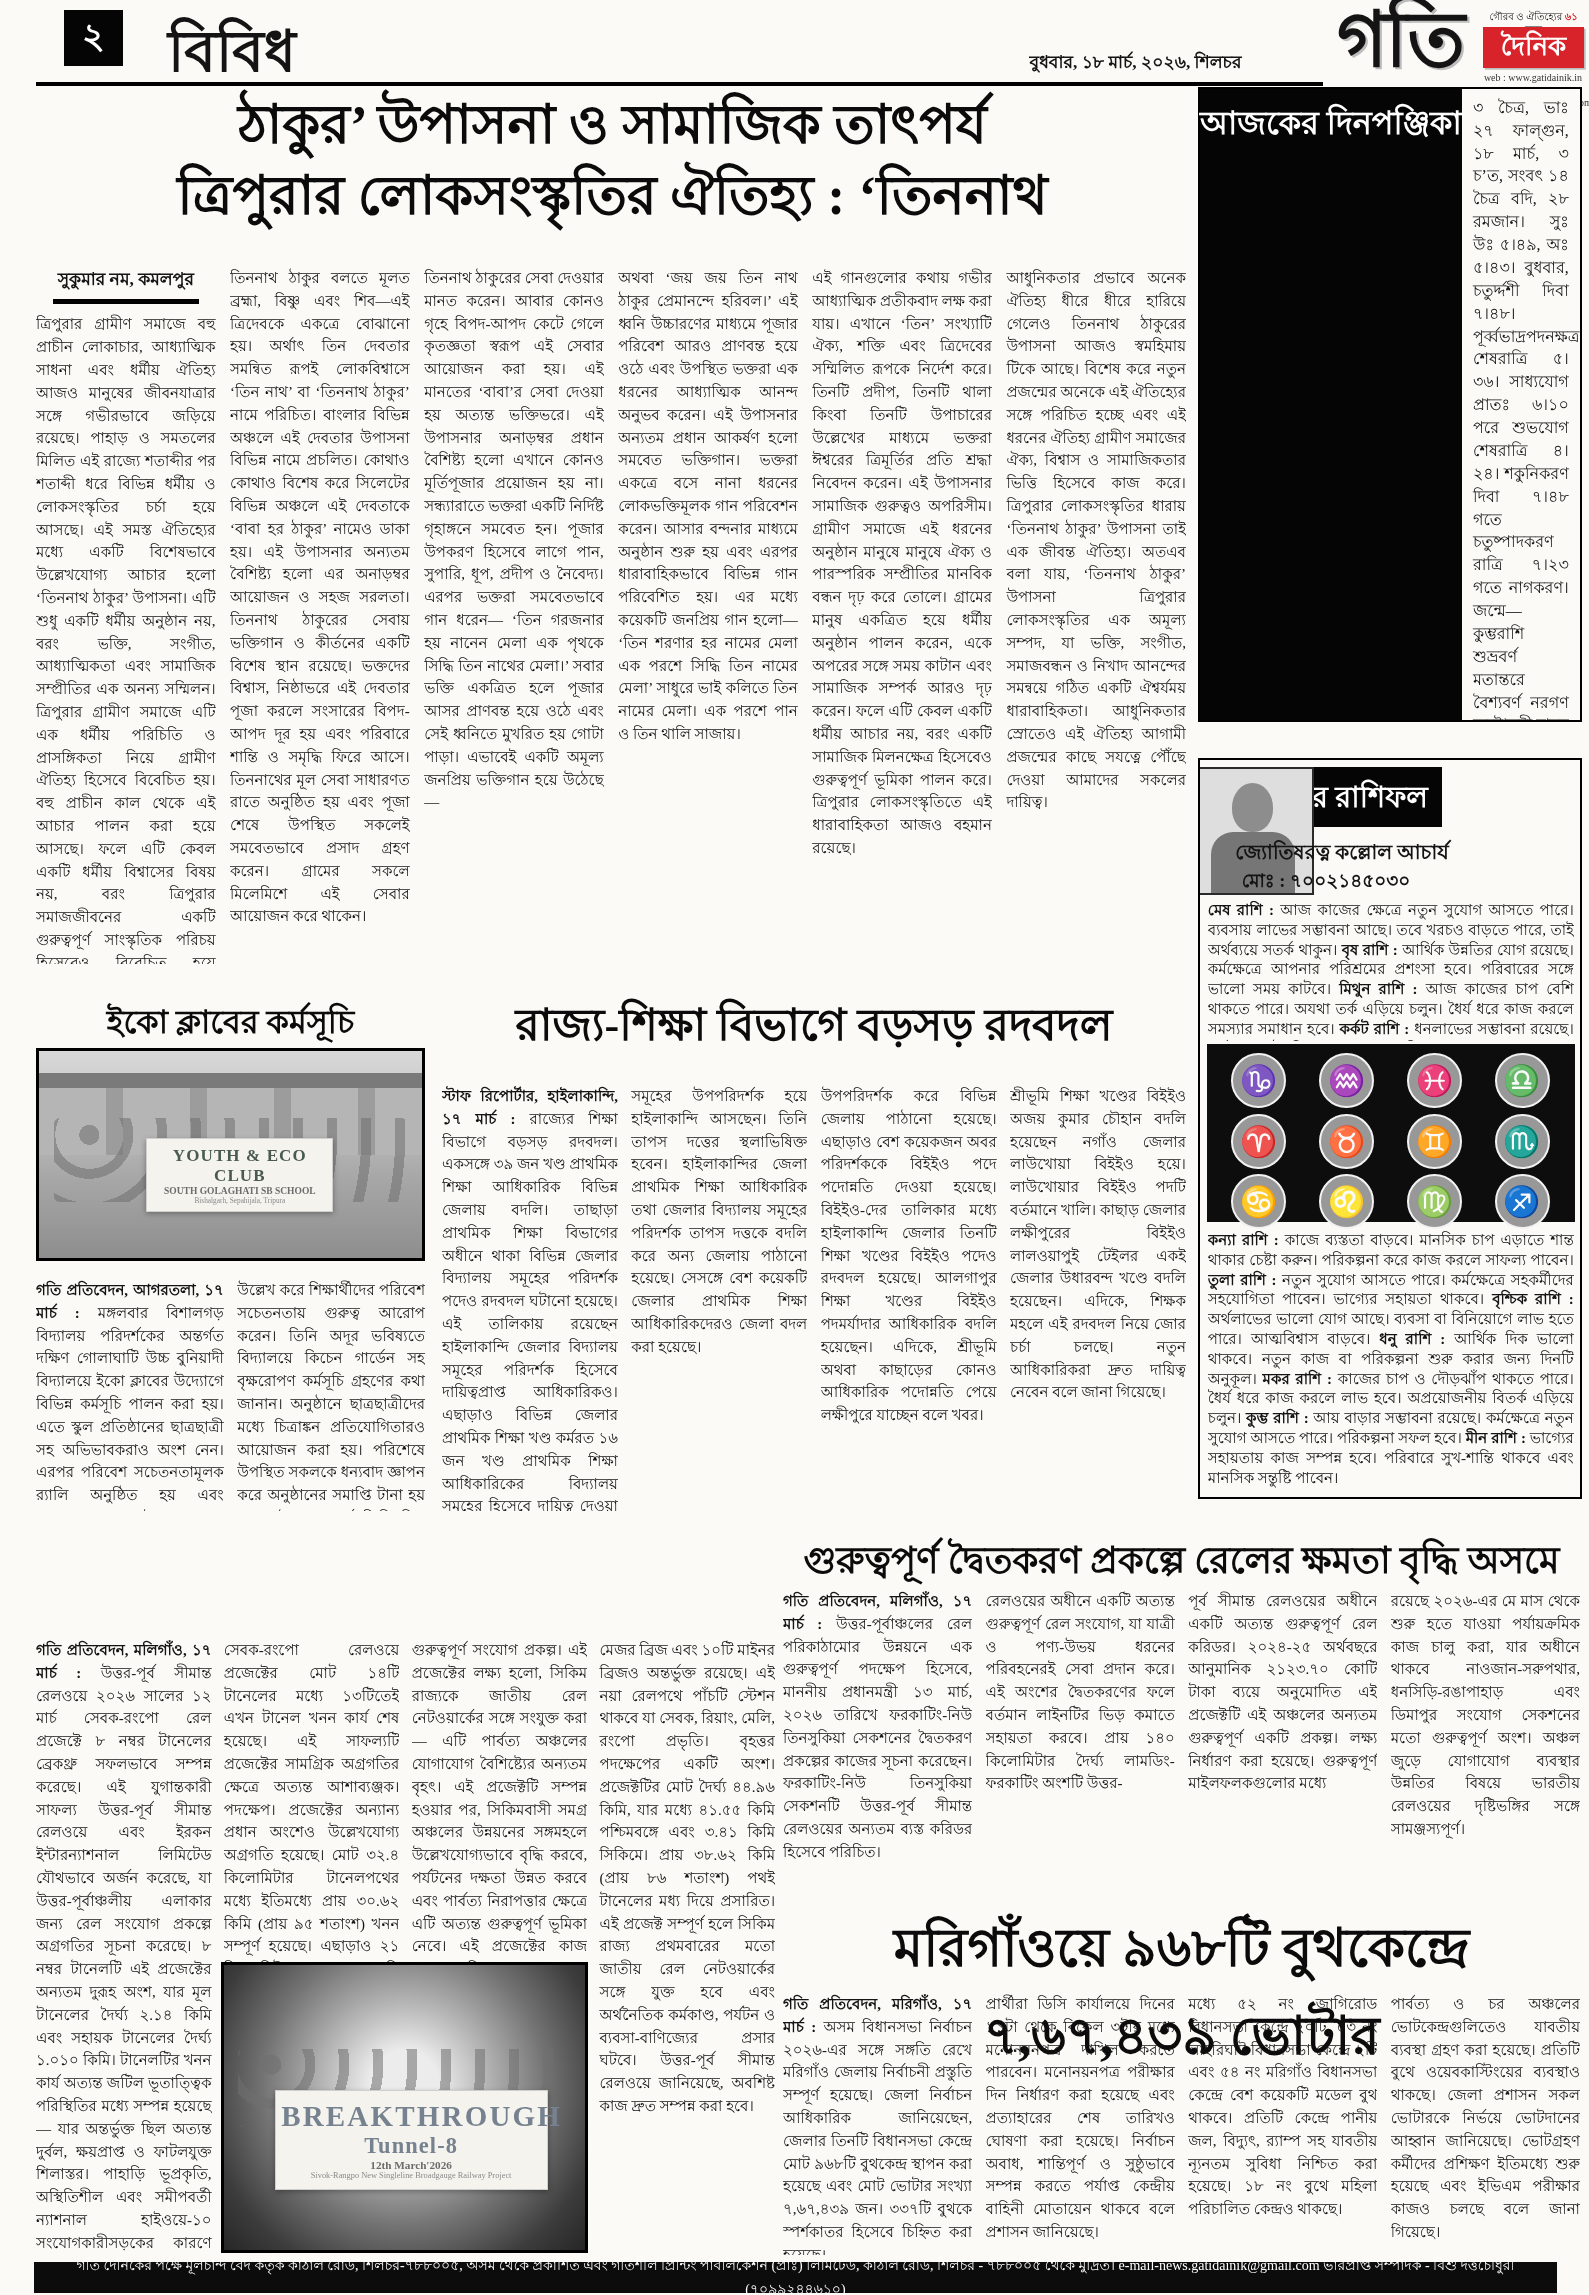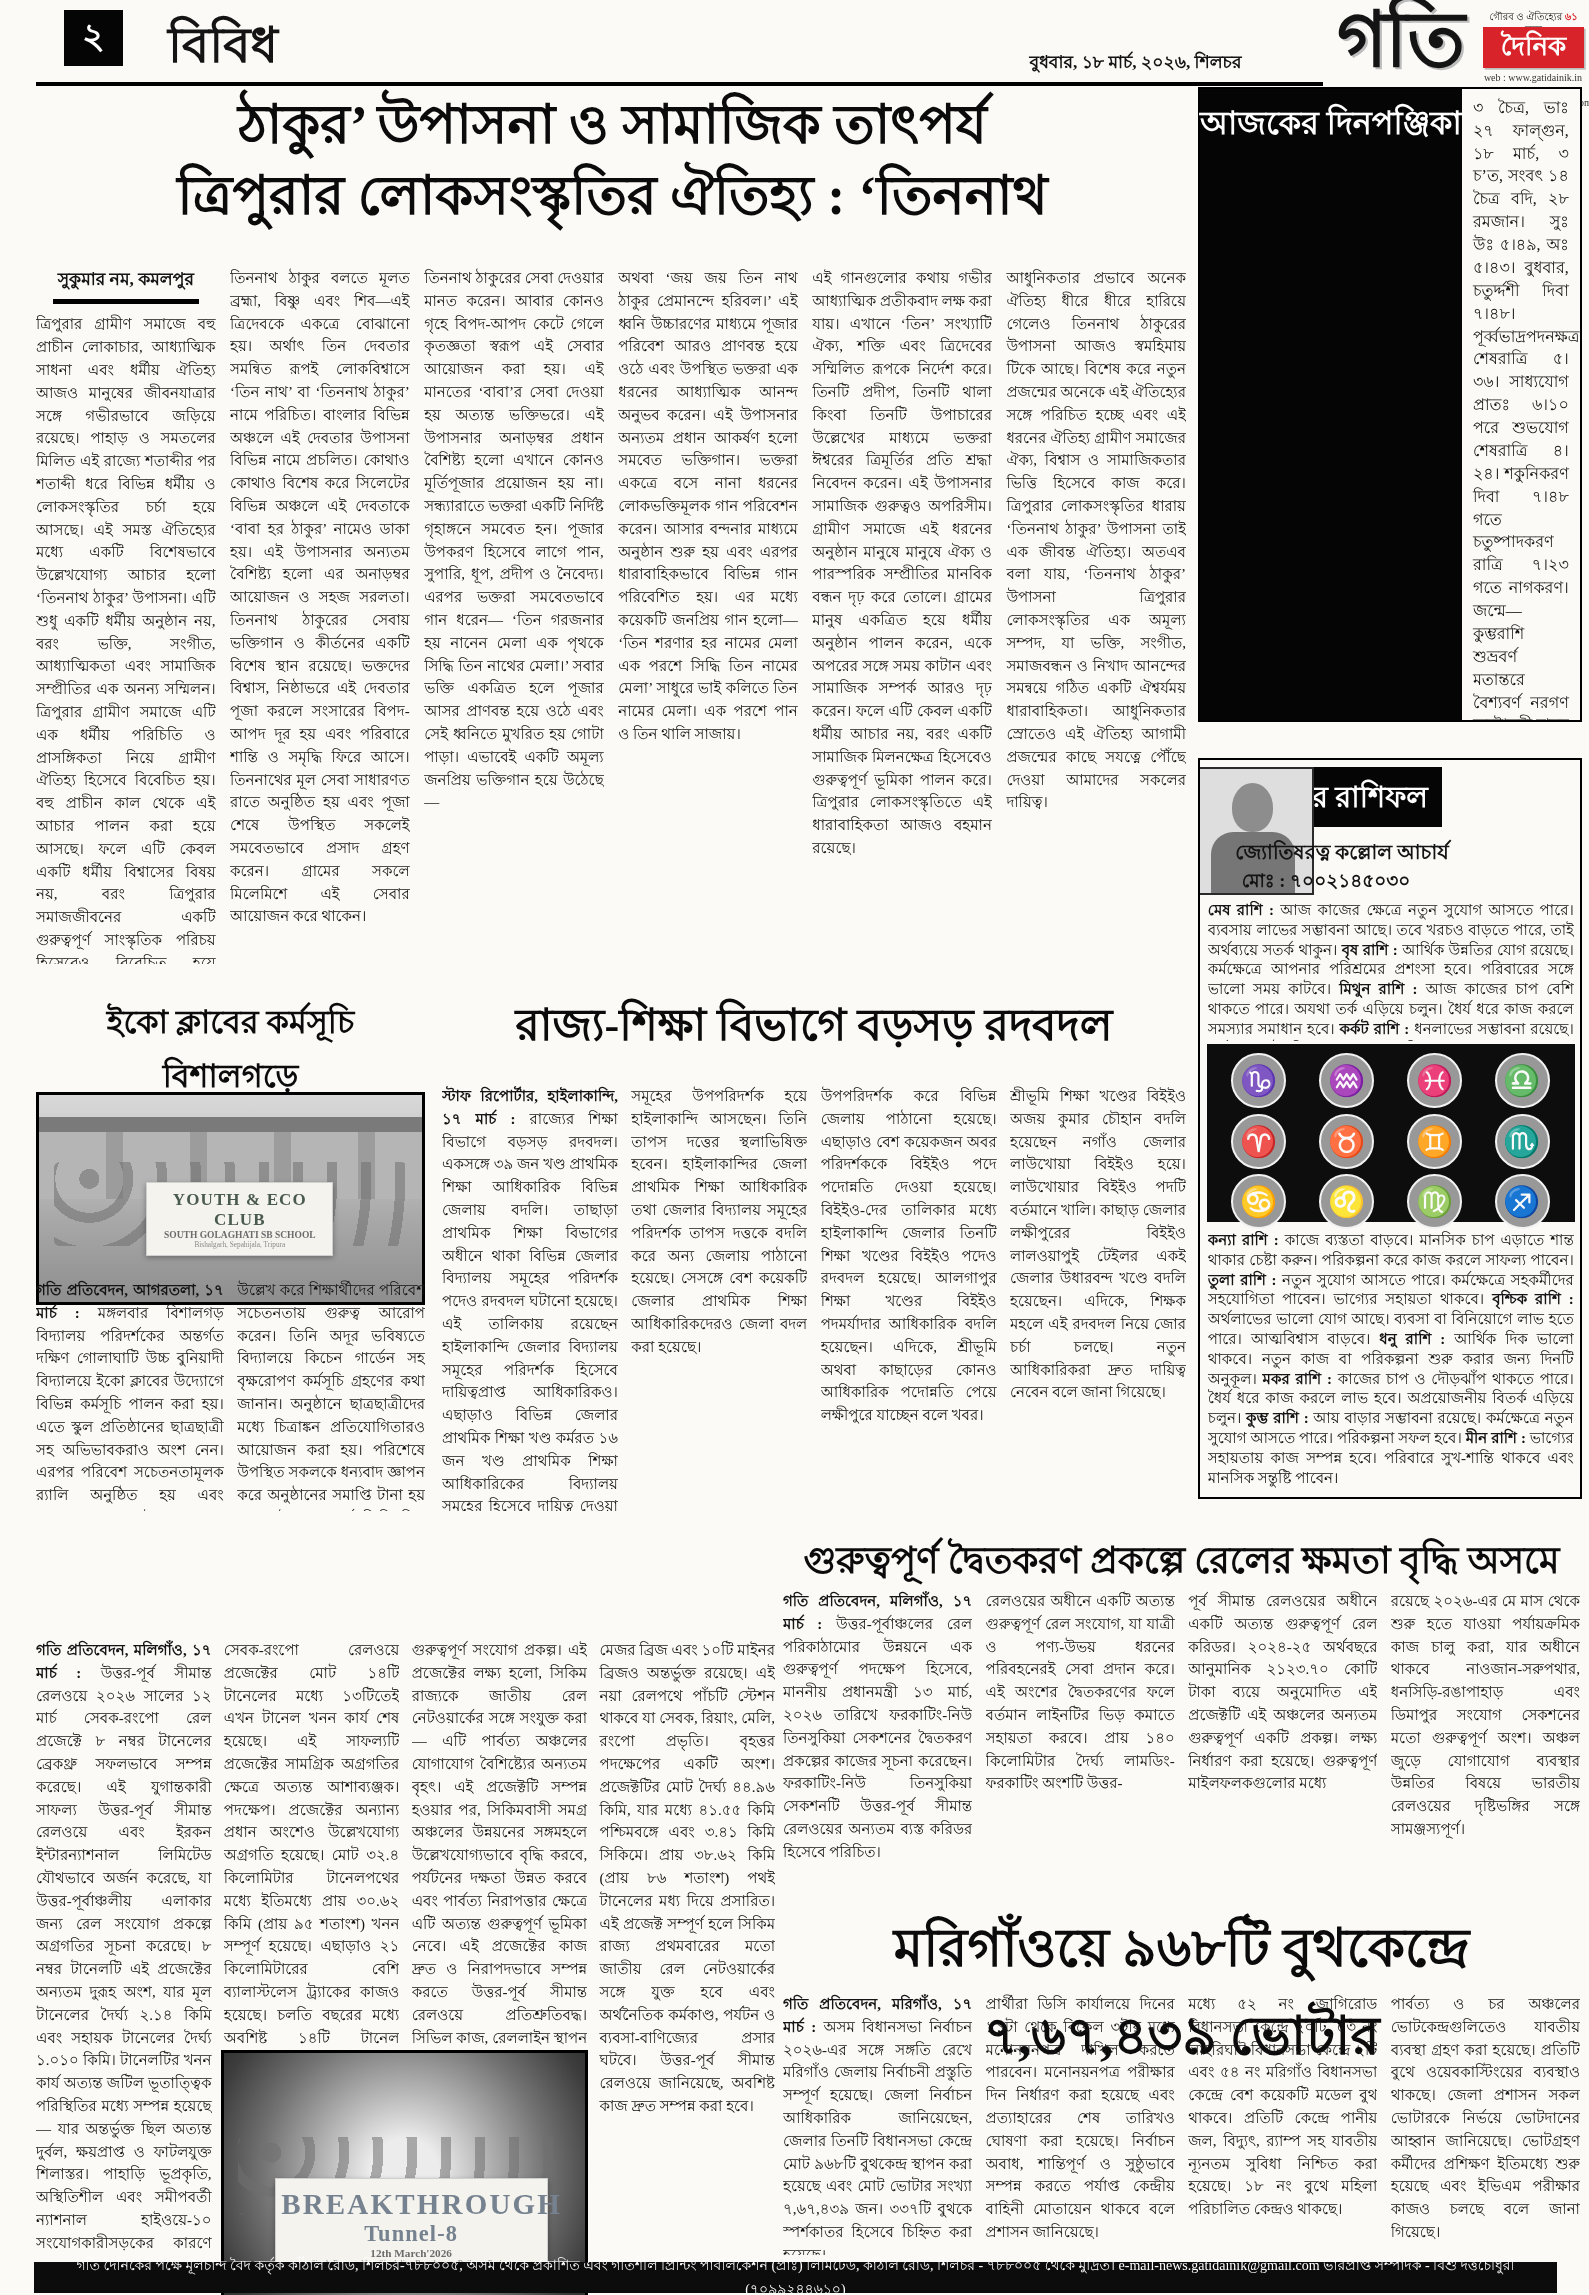--- a/index.html
+++ b/index.html
@@ -31,21 +31,21 @@
   #panchjika .body{flex:1;overflow:hidden;padding:7.8px 11.2px 0 11.2px;font-size:16px;line-height:1.43;}
   #panchjika .src{padding:5.6px 11.2px 7.8px 11.2px;font-size:16px;font-weight:700;}
   #rashifal{overflow:hidden;}
   .sign{font-weight:800;}
   .entries{font-size:15px;line-height:1.32;text-align:justify;overflow:hidden;}
   #zodiac{background:#0d0d0d;display:grid;grid-template-columns:repeat(4,1fr);
           gap:5.6px 7.8px;padding:9px 12.3px;box-sizing:border-box;}
   .zsign{width:51px;height:51px;border-radius:50%;background:#989898;border:2.8px solid #f2f2f2;
          display:flex;align-items:center;justify-content:center;color:#fff;font-size:30px;margin:0 auto;}
   
-  .photo{box-sizing:border-box;border:3.4px solid #000;position:relative;overflow:hidden;margin-top:44px;}
+  .photo{box-sizing:border-box;border:3.4px solid #000;position:relative;overflow:hidden;}
   #photo-eco{background:linear-gradient(180deg,#d9d9d9 0%,#c2c2c2 30%,#a8a8a8 60%,#8e8e8e 100%);}
   #photo-eco .roof{position:absolute;left:0;top:22.4px;width:100%;height:14.5px;background:#7a7a7a;}
   #photo-eco .wall{position:absolute;left:0;top:37px;width:100%;height:67px;
       background:repeating-linear-gradient(90deg,#b5b5b5 0 67px,#9c9c9c 67px 84px);}
   .crowd{position:absolute;left:4%;width:92%;height:84px;
       background:repeating-radial-gradient(circle at 10% 20%, #6f6f6f 0 10px, transparent 10px 34px);
       opacity:.55;border-radius:5.6px;}
   .banner{position:absolute;background:#f4f3ee;border:1.1px solid #cfcfcf;text-align:center;
           color:#4a5a4e;box-shadow:0 2.2px 5.6px rgba(0,0,0,.35);}
   .banner .b1{font-weight:800;letter-spacing:1.1px;}
@@ -63,21 +63,21 @@
           align-items:center;justify-content:center;}
 </style>
 </head>
 <body>
 
 <div id="page">
 
   <div id="pageno" class="abs" style="left:64px;top:10px;width:59px;height:56px;">
     <span>২</span>
   </div>
-  <div class="abs" style="left:168px;top:7.8px;font-size:49px;font-weight:800;">বিবিধ</div>
+  <div class="abs" style="left:168px;top:7.8px;font-size:57px;font-weight:800;">বিবিধ</div>
   <div class="abs" style="left:979px;top:49px;width:313px;text-align:center;font-size:17.3px;font-weight:600;">বুধবার, ১৮ মার্চ, ২০২৬, শিলচর</div>
   <div id="masthead" class="abs" style="left:1337px;top:2.2px;">গতি</div>
   <div class="abs tiny" style="left:1483px;top:11.2px;width:101px;"><span>গৌরব ও ঐতিহ্যের </span><span class="red">৬১</span><span> বছর</span></div>
   <div id="redbox" class="abs" style="left:1483px;top:27px;width:101px;height:41px;">
     <span>দৈনিক</span>
   </div>
   <div class="abs tiny" style="left:1477px;top:72px;width:112px;color:#333;">
     <div>web : www.gatidainik.in</div>
     <div>e-mail : news.gatidainik@gmail.com</div>
   </div>

